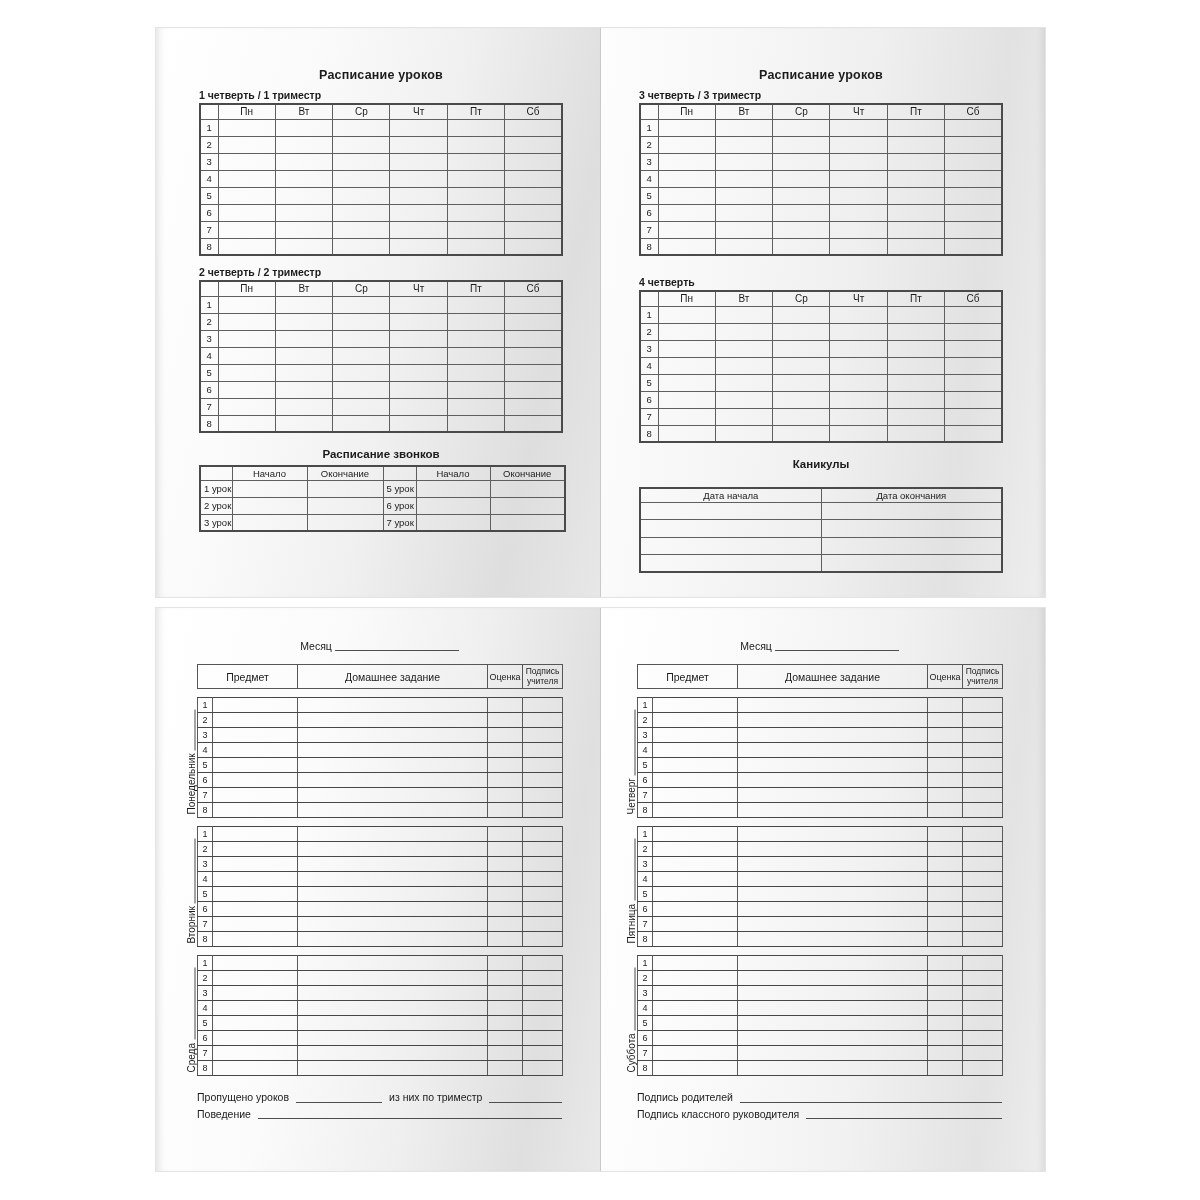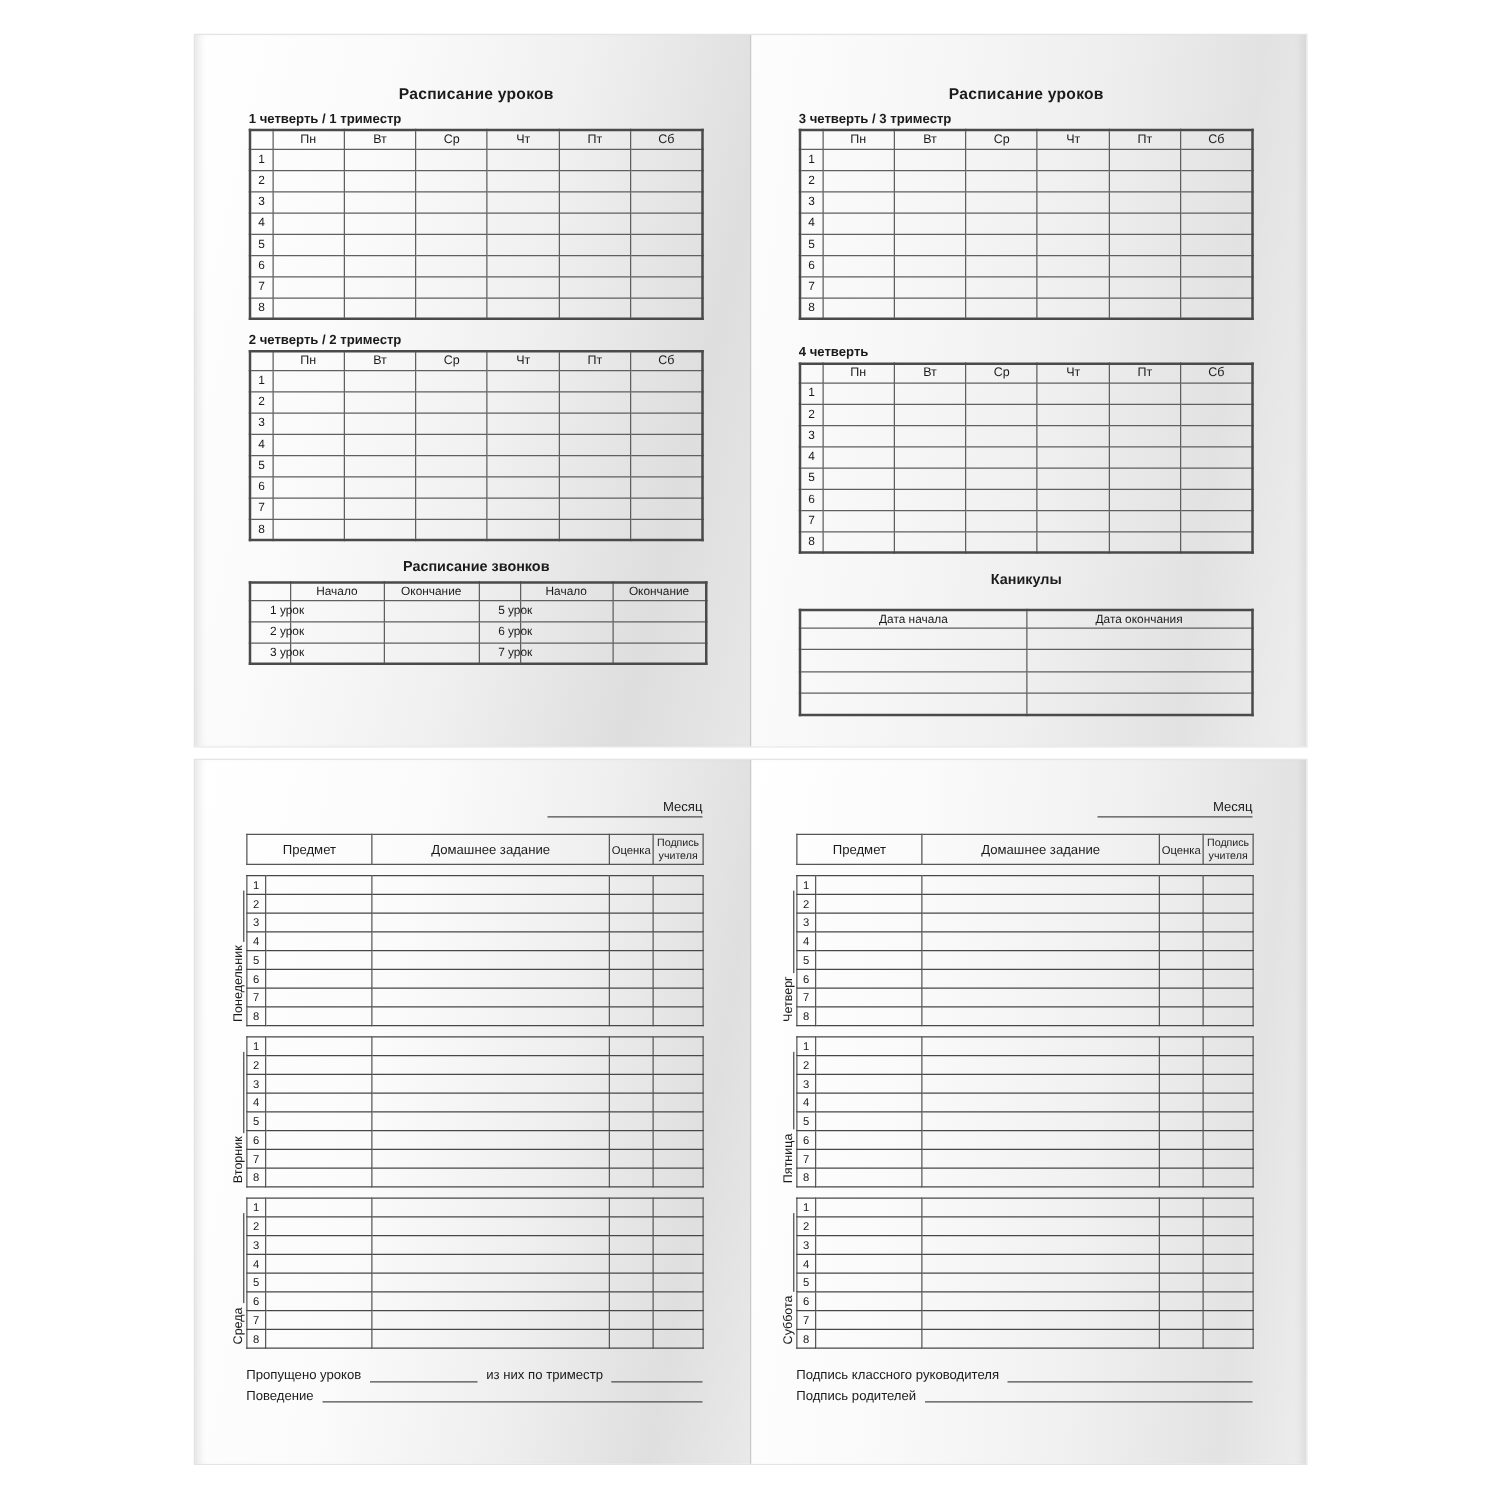--- a/index.html
+++ b/index.html
@@ -35,29 +35,29 @@
   .sched thead tr { height:15px; }
   .sched tbody tr { height:17px; }
   .sched .wd { font-size:10px; text-align:center; }
   .sched .num { font-size:9.5px; text-align:center; }
   col.s-num { width:18px; }
 
   .bells { border:2px solid #4a4a4a; margin-top:4px; }
   .bells th,.bells td { border:1.2px solid #5f5f5f; padding:0; font-weight:normal; font-size:9.5px; }
   .bells thead tr { height:14px; }
   .bells tbody tr { height:17px; }
-  .bells .lbl { text-align:left; padding-left:15px; white-space:nowrap; }
+  .bells .lbl { text-align:left; padding-left:3px; white-space:nowrap; }
   col.b-1{width:32px} col.b-2{width:75px} col.b-3{width:76px} col.b-4{width:33px} col.b-5{width:74px} col.b-6{width:75px}
 
   .holidays { border:2px solid #4a4a4a; margin-top:16px; }
   .holidays th,.holidays td { border:1.2px solid #5f5f5f; padding:0; font-weight:normal; font-size:9.5px; text-align:center; }
   .holidays thead tr { height:14px; }
   .holidays tbody tr { height:17.5px; }
 
-  .month-line { display:flex; justify-content:center; align-items:flex-end; padding-top:31px; font-size:10.5px; line-height:14px;flex-direction:column; }
+  .month-line { display:flex; justify-content:center; align-items:flex-end; padding-top:31px; font-size:10.5px; line-height:14px; }
   .m-line { width:124px; border-bottom:1px solid #4d4d4d; margin-bottom:2px; margin-left:3px; }
 
   .diary-head { border:1.5px solid #454545; margin-top:11px; }
   .diary-head th { border:1.2px solid #565656; padding:0; font-weight:normal; height:24px; }
   .dh-subject { font-size:10.5px; }
   .dh-homework { font-size:10.5px; }
   .dh-grade { font-size:9px; }
   .dh-sign { font-size:8.5px; line-height:1.1; }
   col.d-num{width:15px} col.d-subj{width:85px} col.d-hsubj{width:100px} col.d-hw{width:190px} col.d-grade{width:35px} col.d-sign{width:40px}
 
@@ -1157,24 +1157,24 @@
                   <td></td>
                   <td></td>
                   <td></td>
                 </tr>
               </tbody>
           </table>
         </div>
 
         <div class="footer">
           <div class="f-row">
-            <span class="f-label">Подпись классного руководителя</span>
+            <span class="f-label">Подпись родителей</span>
             <span class="fill"></span>
           </div>
           <div class="f-row">
-            <span class="f-label">Подпись родителей</span>
+            <span class="f-label">Подпись классного руководителя</span>
             <span class="fill"></span>
           </div>
         </div>
       </div>
     </section>
   </div>
 </div>
 
 </body></html>

